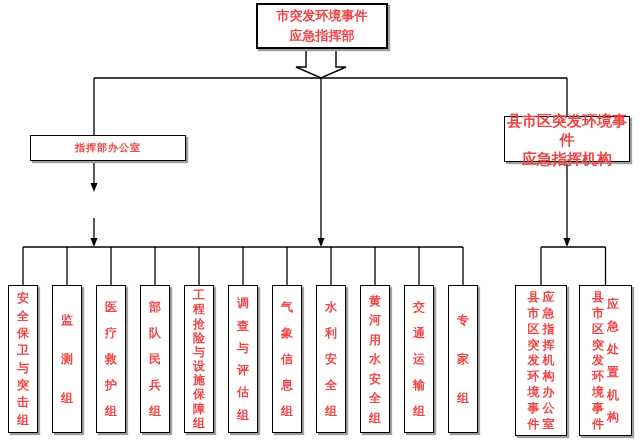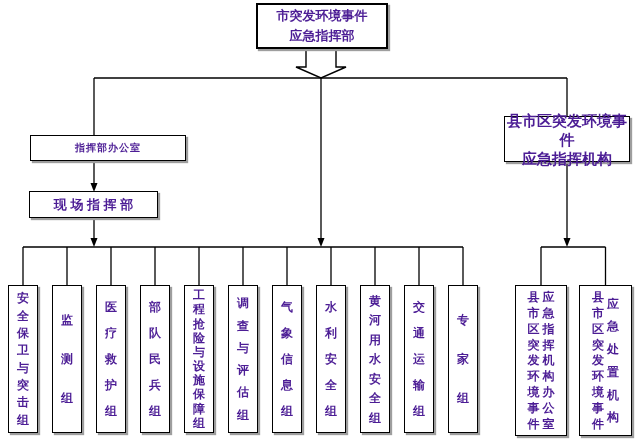--- a/index.html
+++ b/index.html
@@ -1,18 +1,18 @@
 <!DOCTYPE html>
 <html><head>
 <meta charset="utf-8">
 <style>
   html,body{margin:0;padding:0;background:#fff;}
   .stage{
     position:relative;width:643px;height:440px;background:#ffffff;overflow:hidden;
-    font-family:"Liberation Sans","DejaVu Sans",sans-serif;color:#4c1d95;
+    font-family:"Liberation Sans","DejaVu Sans",sans-serif;color:#ef4444;
   }
   svg.wires{position:absolute;left:0;top:0;width:643px;height:440px;}
   .node{
     position:absolute;background:#fff;border:1.5px solid #000;
     display:flex;align-items:center;justify-content:center;text-align:center;
     font-weight:bold;white-space:pre-line;box-sizing:border-box;
     box-shadow:2px 2px 1px #9e9e9e;
   }
   .node.top{left:256px;top:3px;width:132px;height:46px;border-width:2px;font-size:13px;line-height:20px;}
   .node.office{left:30px;top:135px;width:156px;height:26px;font-size:10px;letter-spacing:1px;}
@@ -77,21 +77,20 @@
       <path d="M541 247 V285"></path>
         <path d="M605.5 247 V285"></path>
     </g>
   </svg>
 
   <div class="node top">市突发环境事件
 应急指挥部</div>
 
   <div class="node office">指挥部办公室</div>
 
-  <div class="node field">现 场 指 挥 部</div>
 
   <div class="node county">县市区突发环境事件
 应急指挥机构</div>
 
   <div class="groups-row">
       <div class="vbox">
         <div class="vcol">
           <span>安</span>
           <span>全</span>
           <span>保</span>

